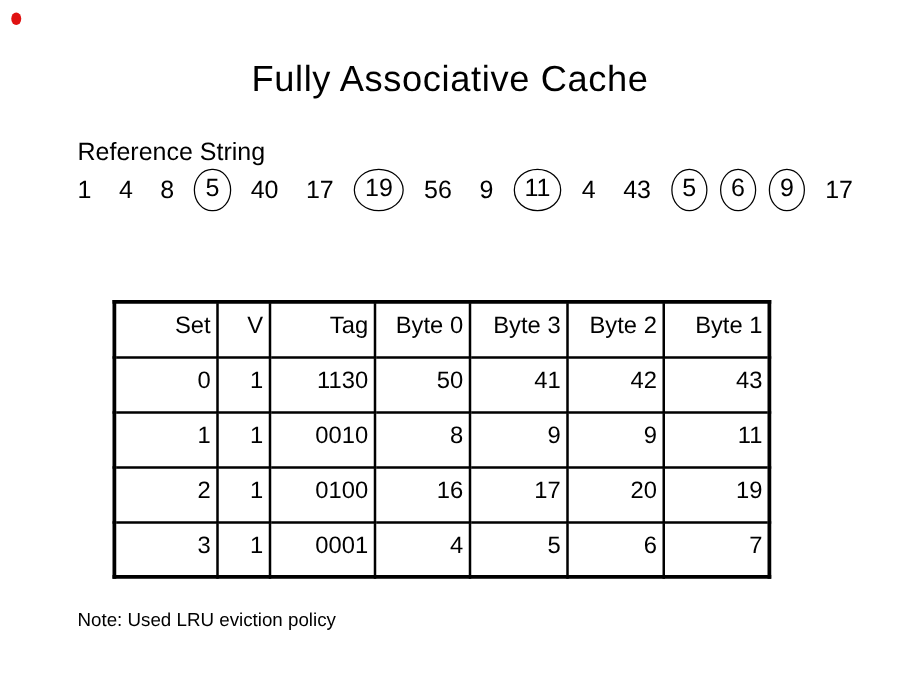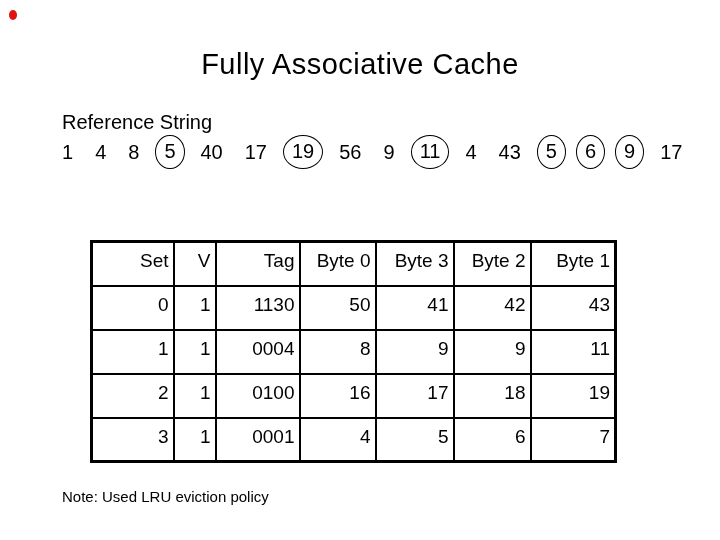--- a/index.html
+++ b/index.html
@@ -152,33 +152,33 @@
         <td>1</td>
         <td>1130</td>
         <td>50</td>
         <td>41</td>
         <td>42</td>
         <td>43</td>
       </tr>
       <tr>
         <td>1</td>
         <td>1</td>
-        <td>0004</td>
+        <td>0010</td>
         <td>8</td>
         <td>9</td>
         <td>9</td>
         <td>11</td>
       </tr>
       <tr>
         <td>2</td>
         <td>1</td>
         <td>0100</td>
         <td>16</td>
         <td>17</td>
-        <td>18</td>
+        <td>20</td>
         <td>19</td>
       </tr>
       <tr>
         <td>3</td>
         <td>1</td>
         <td>0001</td>
         <td>4</td>
         <td>5</td>
         <td>6</td>
         <td>7</td>

